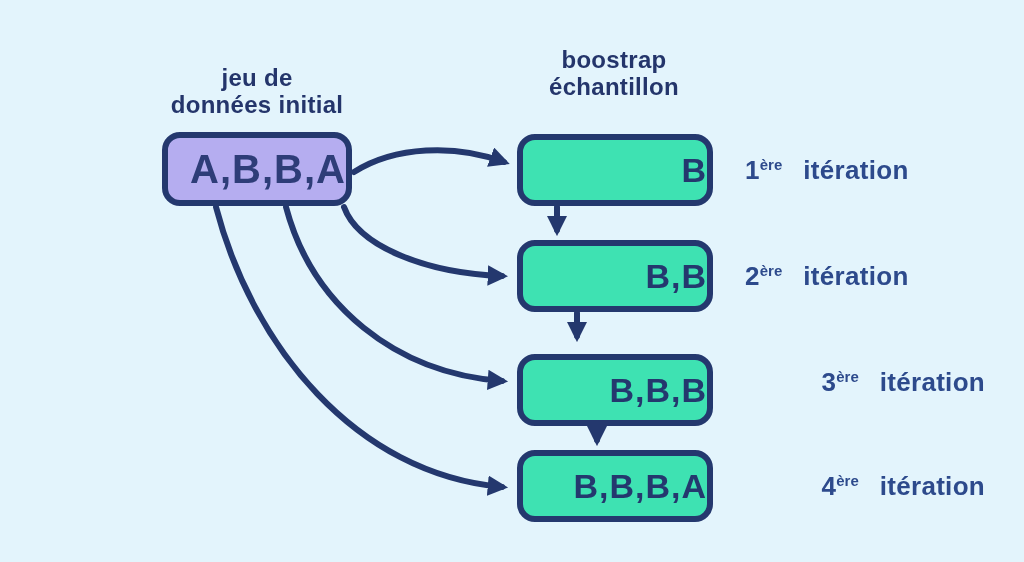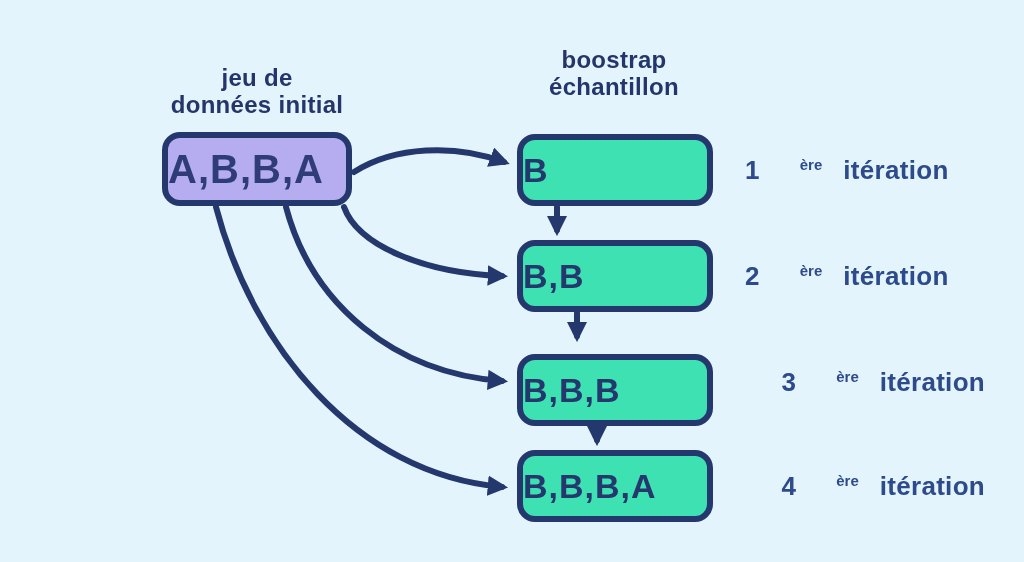--- a/index.html
+++ b/index.html
@@ -37,21 +37,21 @@
   .hdr-left  { left: 138px; top: 64px;  width: 238px; }
   .hdr-right { left: 494px; top: 46px;  width: 240px; }
   .hdr span { display: block; }
   .box {
     position: absolute;
     box-sizing: border-box;
     border: 6px solid #24386e;
     border-radius: 18px;
     display: flex;
     align-items: center;
-    justify-content: flex-start;
+    justify-content: flex-end;
     font-weight: bold;
     letter-spacing: 1px;
   }
   .box-initial {
     left: 162px; top: 132px;
     width: 190px; height: 74px;
     background: #b5adf0;
     font-size: 40px;
     color: #2e3d78;
   }
@@ -78,21 +78,20 @@
   }
   .iter-1 { top: 154px; }
   .iter-2 { top: 260px; }
   .iter-3 { top: 366px; text-align: right; }
   .iter-4 { top: 470px; text-align: right; }
   .iter sup {
     font-size: 15px;
     line-height: 0;
     vertical-align: 9px;
     letter-spacing: 0;
-    margin-left: 40px;
   }
   .iter .iter-word { margin-left: 21px; }
 </style>
 </head>
 <body>
 
 <div class="stage">
 
   <svg class="arrows" viewBox="0 0 1024 562" xmlns="http://www.w3.org/2000/svg">
     <defs>

